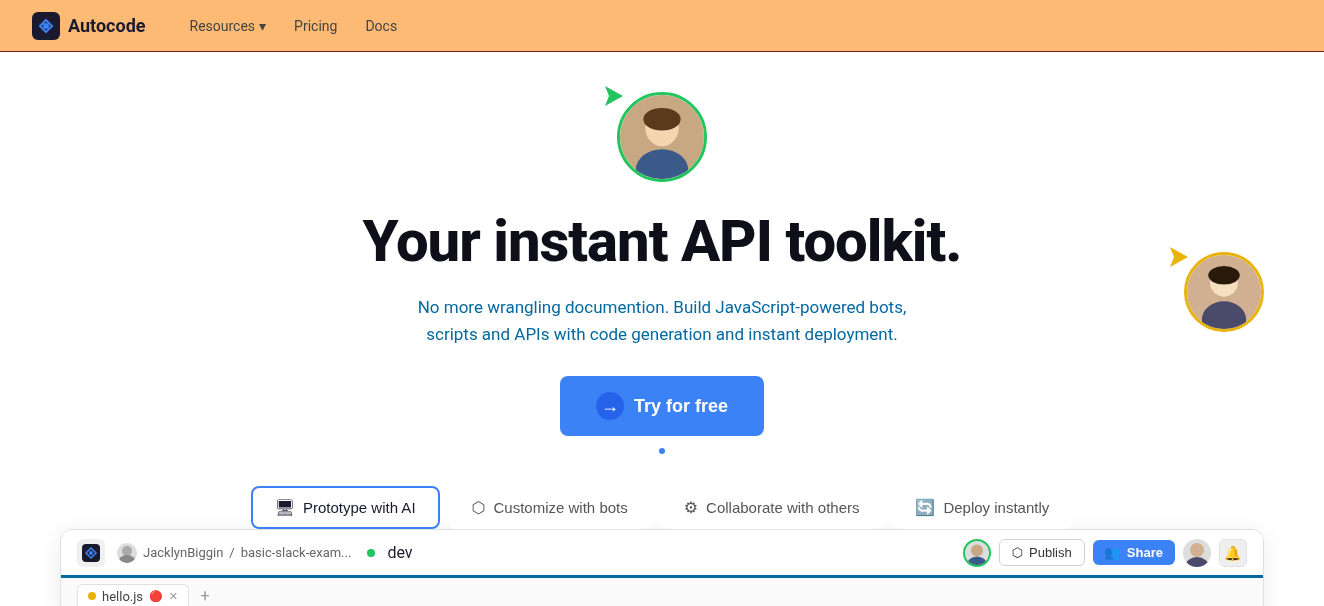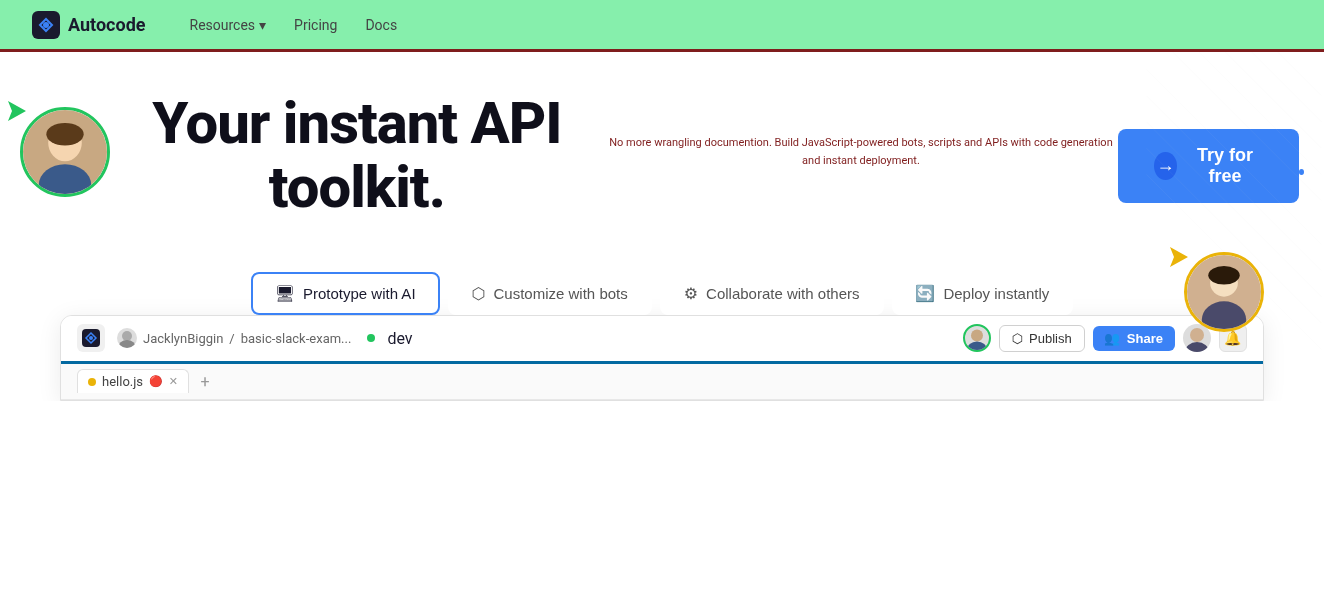--- a/index.html
+++ b/index.html
@@ -1,41 +1,41 @@
 <!DOCTYPE html>
 <html><head>
   <meta charset="utf-8">
   <style>
     * { box-sizing: border-box; margin: 0; padding: 0; }
     body { font-family: -apple-system, BlinkMacSystemFont, 'Segoe UI', Roboto, sans-serif; background: #fff; color: #1a1a2e; overflow-x: hidden; }
 
     
     .navbar {
       display: flex; align-items: center; padding: 0 32px; height: 52px;
-      border-bottom: 3px solid #7f1d1d; background: #86efac; position: relative; z-index: 10;
+      border-bottom: 1px solid #7f1d1d; background: #fdba74; position: relative; z-index: 10;
     }
     .nav-logo { display: flex; align-items: center; gap: 8px; font-weight: 700; font-size: 18px; color: #1a1a2e; text-decoration: none; margin-right: 32px; }
     .nav-logo-icon { width: 28px; height: 28px; }
     .nav-links { display: flex; align-items: center; gap: 4px; flex: 1; }
     .nav-link { padding: 6px 12px; font-size: 14px; color: #444; cursor: pointer; border-radius: 4px; display: flex; align-items: center; gap: 4px; }
     .nav-actions { display: flex; align-items: center; gap: 12px; }
     .btn-login { font-size: 14px; color: #444; cursor: pointer; padding: 6px 12px; }
     .btn-signup { background: #3b82f6; color: #fff; border: none; border-radius: 6px; padding: 8px 20px; font-size: 14px; font-weight: 600; cursor: pointer; }
 
     
     .hero {
-      display: flex; align-items: center; text-align: center;
+      display: flex; flex-direction: column; align-items: center; text-align: center;
       padding: 40px 20px 24px; position: relative;
     }
     .hero-avatar {
       width: 90px; height: 90px; border-radius: 50%; border: 3px solid #22c55e;
       overflow: hidden; margin-bottom: 16px; position: relative;
     }
     .hero-title { font-size: 58px; font-weight: 800; line-height: 1.1; color: #0f0f1a; margin-bottom: 20px; letter-spacing: -1px; }
-    .hero-subtitle { font-size: 11px; color: #7f1d1d; line-height: 1.6; max-width: 540px; margin-bottom: 28px; }
+    .hero-subtitle { font-size: 17px; color: #0369a1; line-height: 1.6; max-width: 540px; margin-bottom: 28px; }
     .btn-try { background: #3b82f6; color: #fff; border: none; border-radius: 8px; padding: 16px 36px; font-size: 18px; font-weight: 600; cursor: pointer; display: flex; align-items: center; gap: 10px; }
     .dot-indicator { width: 6px; height: 6px; background: #3b82f6; border-radius: 50%; margin: 12px auto 0; }
 
     
     .floating-avatar {
       position: absolute; right: 60px; top: 200px;
     }
     .floating-avatar-circle {
       width: 80px; height: 80px; border-radius: 50%; border: 3px solid #eab308;
       overflow: hidden; position: relative;

